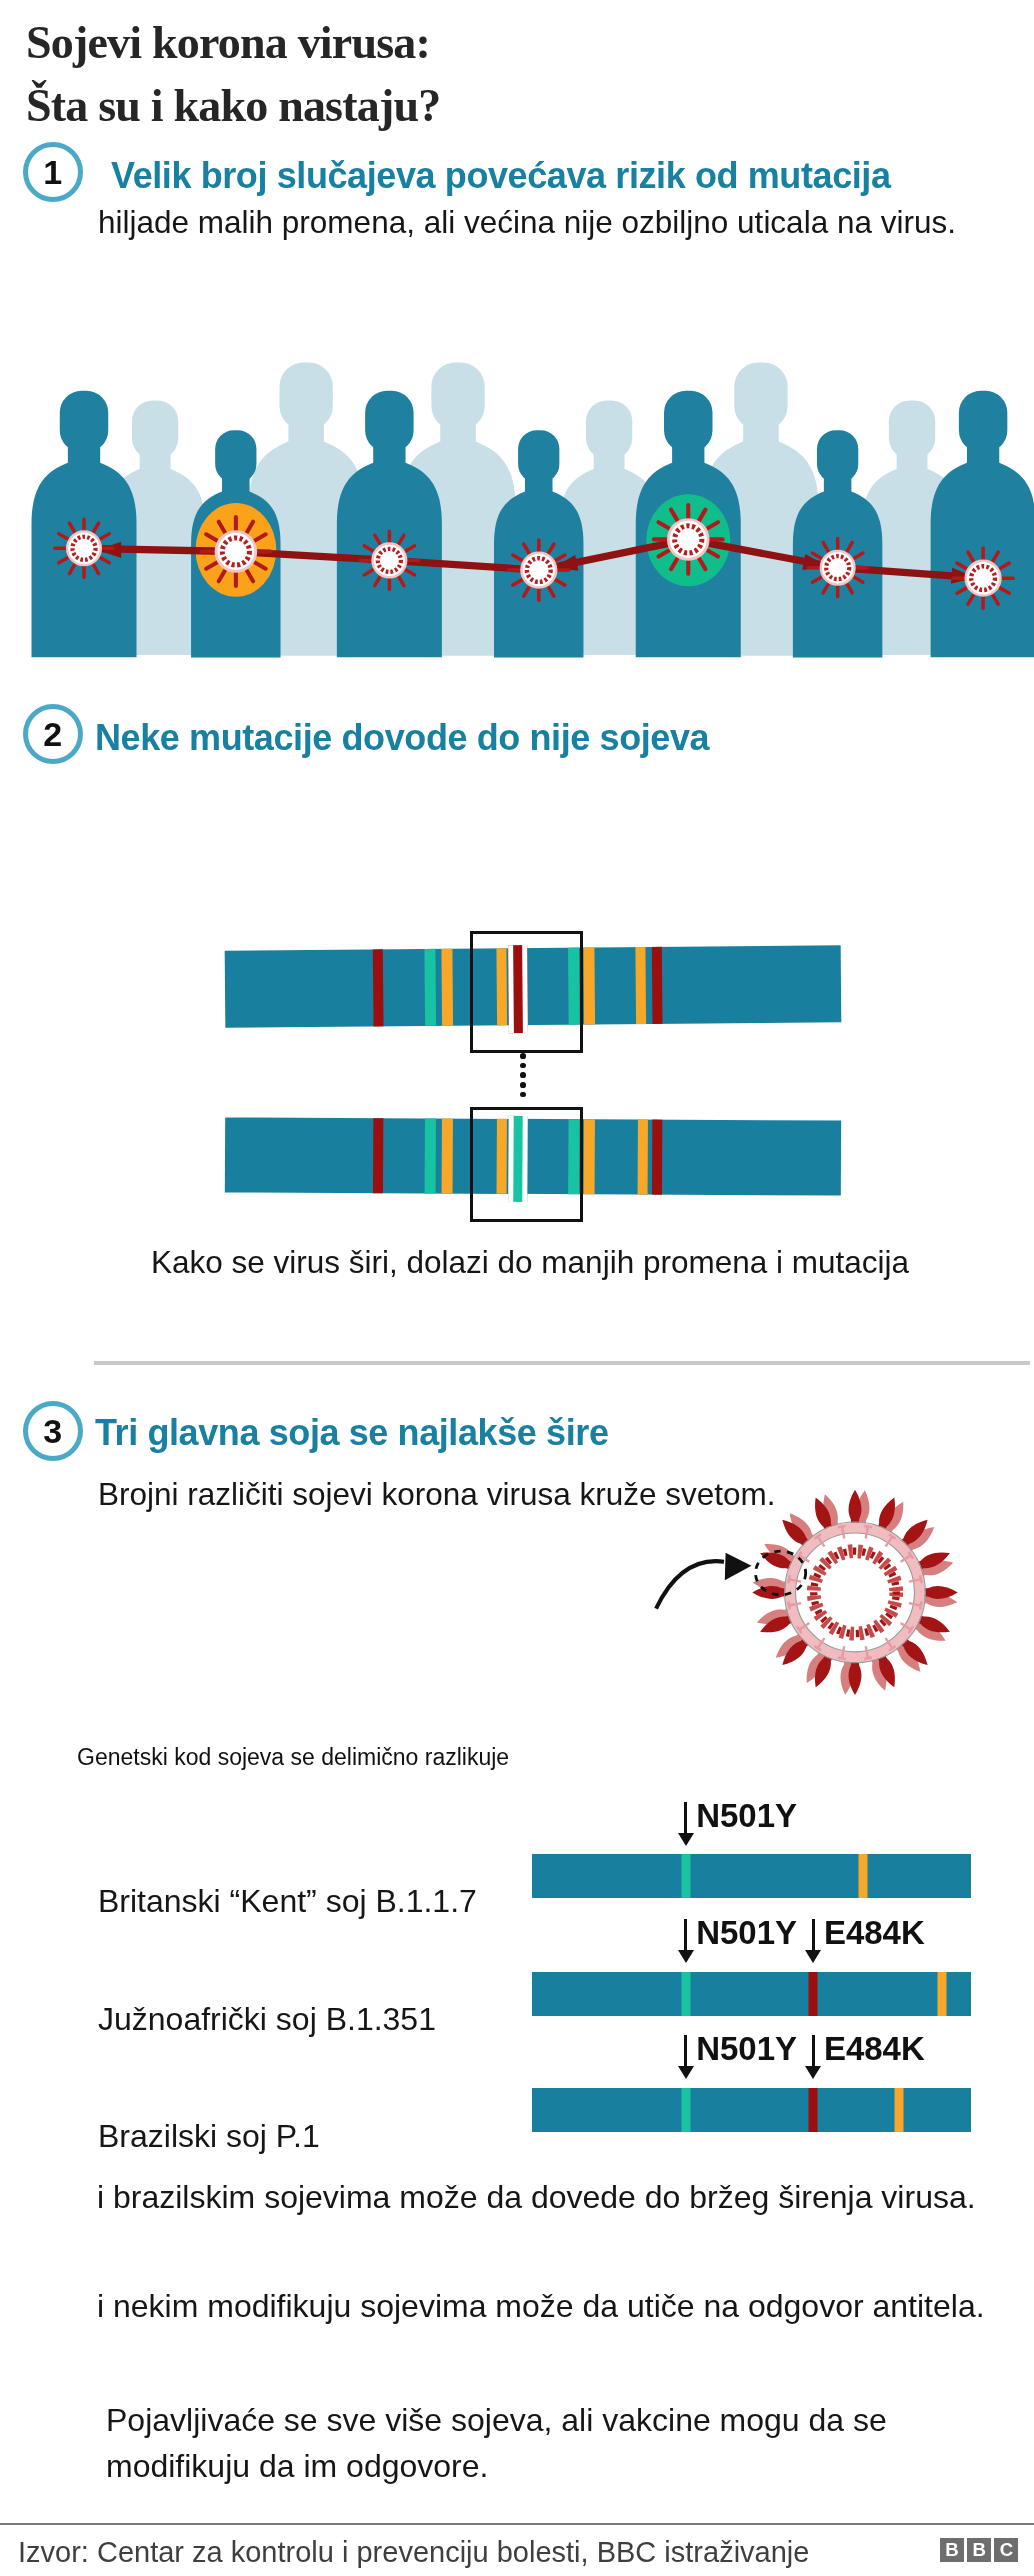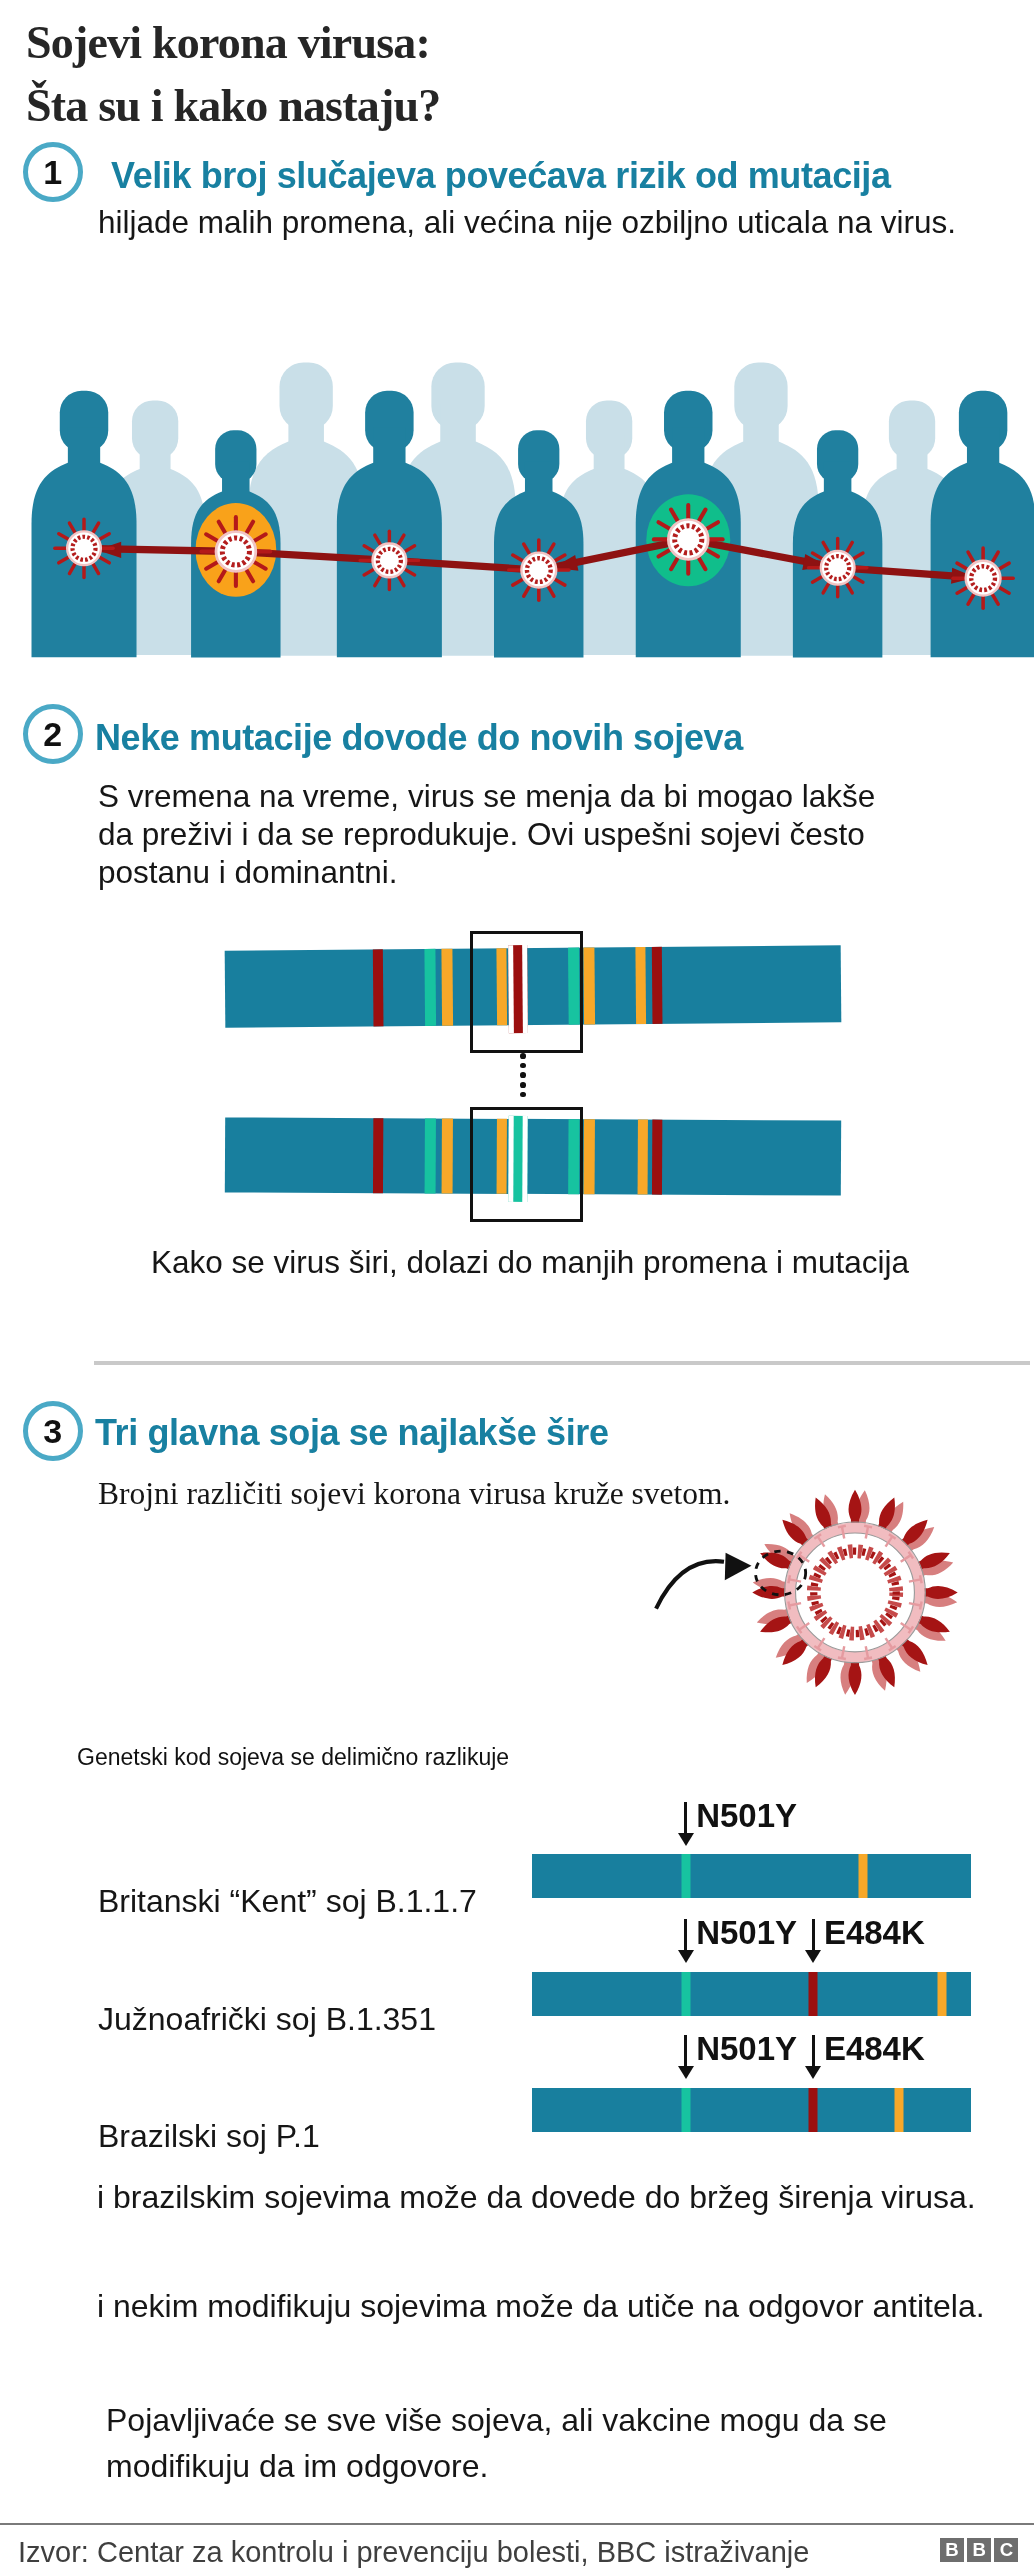--- a/index.html
+++ b/index.html
@@ -139,26 +139,21 @@
       <use href="#cvirus" transform="translate(667,265) scale(0.98)"></use>
       <use href="#cvirus" transform="translate(852,227) scale(1.12)"></use>
       <use href="#cvirus" transform="translate(1037,262) scale(0.95)"></use>
       <use href="#cvirus" transform="translate(1217,275) scale(0.98)"></use>
     </g>
   </svg>
 
   <div class="abs num-circle" style="left:22.6px;top:704px;">
     <span>2</span>
   </div>
-  <div class="abs sec-heading" style="left:95px;top:717px;">Neke mutacije dovode do novih sojeva</div>
-  <div class="abs body-text" style="left:98px;top:777px;">
-    <div>S vremena na vreme, virus se menja da bi mogao lakše</div>
-    <div>da preživi i da se reprodukuje. Ovi uspešni sojevi često</div>
-    <div>postanu i dominantni.</div>
-  </div>
+  <div class="abs sec-heading" style="left:95px;top:717px;">Neke mutacije dovode do nije sojeva</div>
 
   <div class="abs" style="left:0;top:921px;width:1034px;height:380px;">
     <div class="gbar" style="left:225px;top:27px;width:616px;height:77px;transform:rotate(-0.5deg);">
         <div class="stripe" style="left: 24.9%; width: 9.7px; background: rgb(155, 15, 15);"></div>
         <div class="stripe" style="left: 33.3%; width: 10.5px; background: rgb(23, 195, 160);"></div>
         <div class="stripe" style="left: 36.1%; width: 10.5px; background: rgb(247, 168, 41);"></div>
         <div class="stripe" style="left: 44.9%; width: 10.5px; background: rgb(247, 168, 41);"></div>
         <div class="stripe stripe-gap" style="left: 47.5%; width: 9px; background: rgb(155, 15, 15);"></div>
         <div class="stripe" style="left: 56.6%; width: 11.3px; background: rgb(23, 195, 160);"></div>
         <div class="stripe" style="left: 59.1%; width: 10.5px; background: rgb(247, 168, 41);"></div>
@@ -187,21 +182,21 @@
     <div class="gbox" style="left:470px;top:186px;width:107px;height:109px;"></div>
     <div class="abs caption" style="left:29px;top:323px;width:1002px;">Kako se virus širi, dolazi do manjih promena i mutacija</div>
   </div>
 
   <div class="abs divider-light" style="left:94px;top:1361px;width:936px;"></div>
 
   <div class="abs num-circle" style="left:22.6px;top:1401px;">
     <span>3</span>
   </div>
   <div class="abs sec-heading" style="left:95px;top:1412px;">Tri glavna soja se najlakše šire</div>
-  <div class="abs body-text" style="left:98px;top:1475px;font-family:Liberation Serif, serif;">
+  <div class="abs body-text" style="left:98px;top:1475px;">
     <div>Brojni različiti sojevi korona virusa kruže svetom.</div>
   </div>
 
   <svg class="abs" style="left:614px;top:1471px;" width="372" height="259" viewBox="0 0 460 320">
     <defs>
       <path id="spk" d="M0,-127 C9,-112 10,-100 5,-90 L5,-79 L-5,-79 L-5,-90 C-10,-100 -9,-112 0,-127 Z"></path>
       <g id="pin" stroke="#e59ba0" stroke-width="3">
         <line y1="-68" y2="-83"></line>
           <line x1="-5" x2="5" y1="-83" y2="-83"></line>
       </g>

